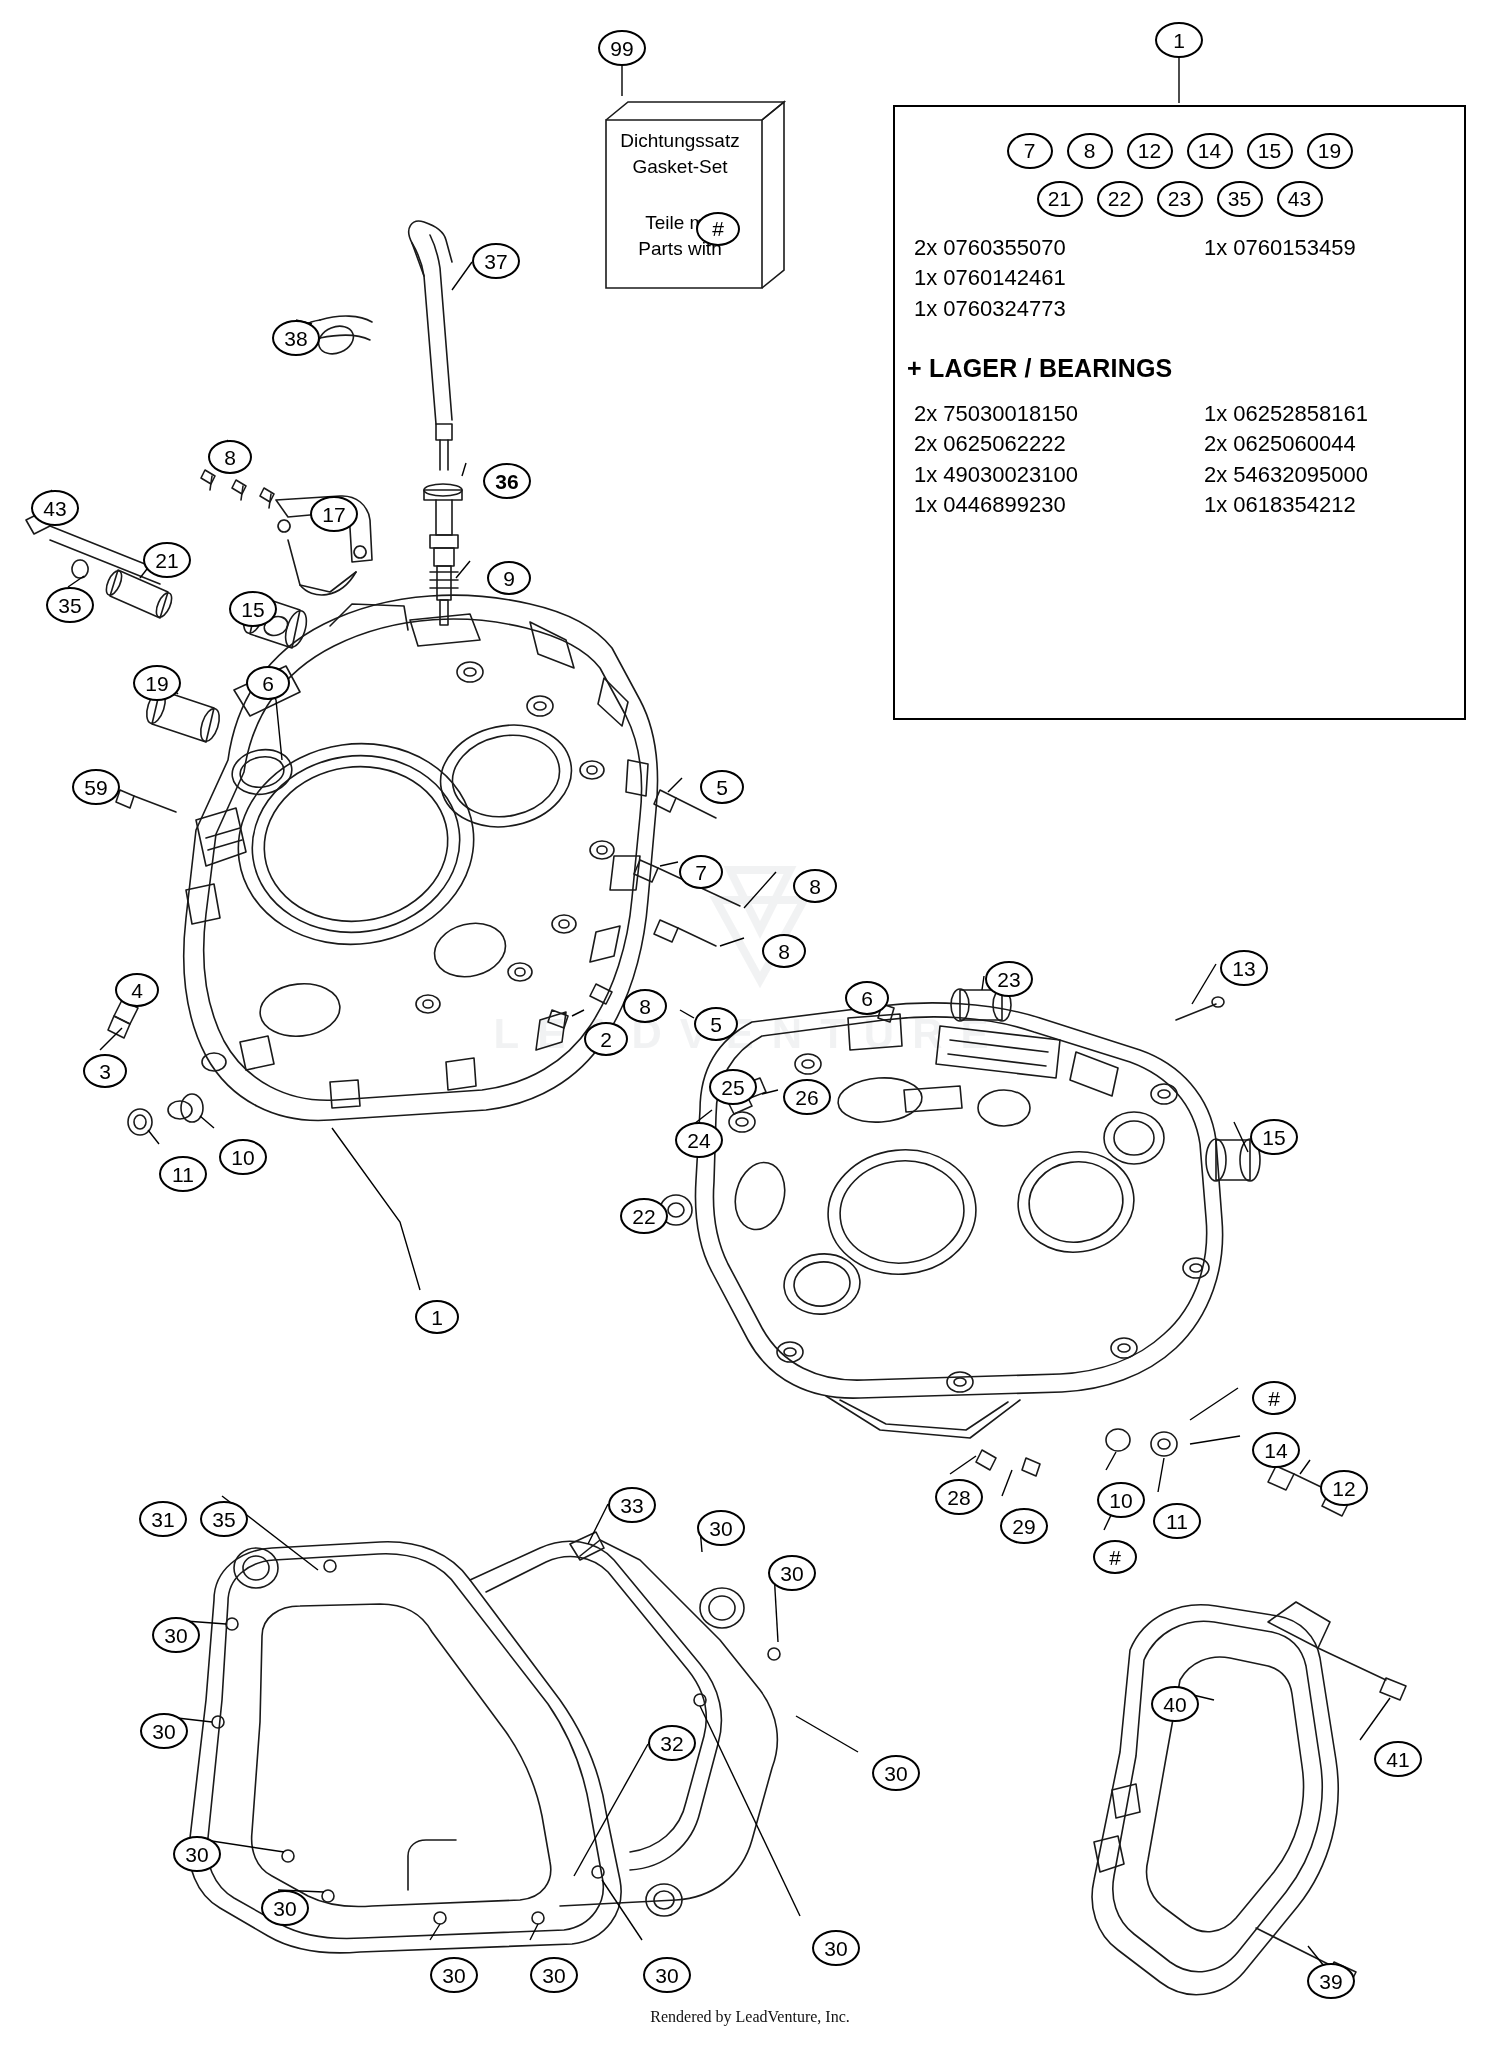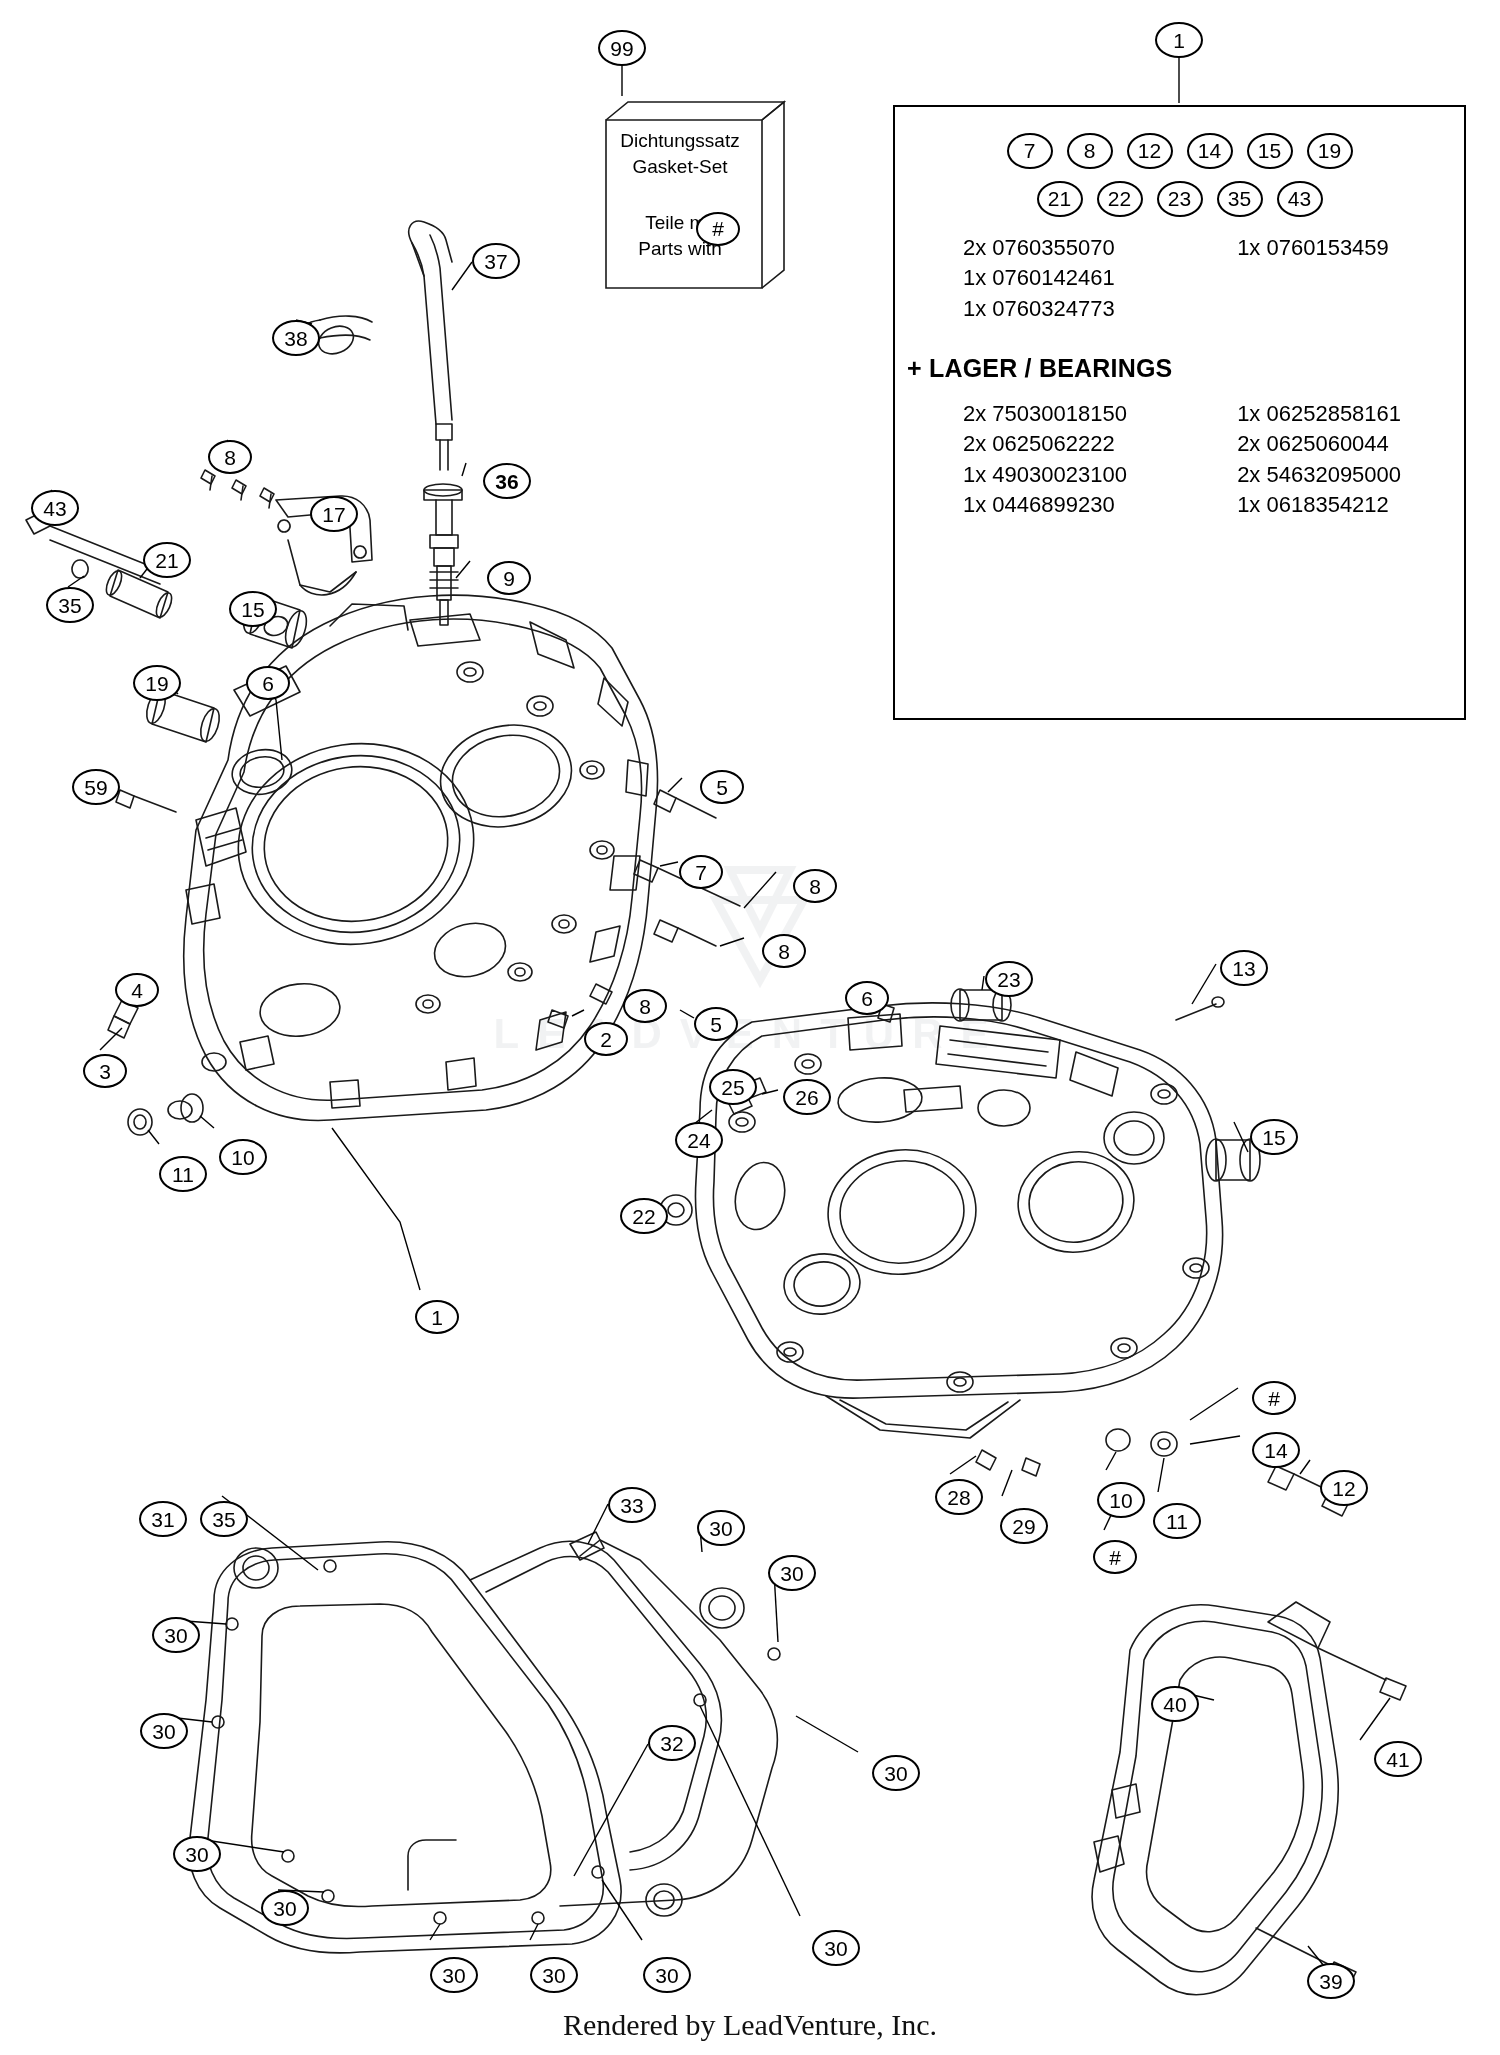--- a/index.html
+++ b/index.html
@@ -53,21 +53,21 @@
   #legend .nbub{
     width:46px;height:36px;border:2px solid #000;border-radius:50%;
     display:flex;align-items:center;justify-content:center;
     font-size:21px;box-sizing:border-box;background:#fff;
   }
   #legend h3{
     font-size:25px;font-weight:bold;margin:30px 0 0 0;padding-left:12px;
     letter-spacing:0.2px;
   }
   #legend .plist{
-    margin:16px 0 0 0;padding:0 0 0 68px;
+    margin:16px 0 0 0;padding:0 0 0 19px;
     font-size:22px;line-height:1.38;
   }
   #legend .prow{display:flex;}
   #legend .prow .c1{width:290px;}
   #legend .prow .c2{width:240px;}
 
   
   #watermark{
     position:absolute;left:430px;top:860px;width:640px;height:230px;
     z-index:1;pointer-events:none;opacity:.13;
@@ -77,21 +77,21 @@
     font-size:42px;letter-spacing:18px;color:#9aa0a6;font-weight:600;
   }
 
   
   svg.art{position:absolute;left:0;top:0;width:1500px;height:2055px;z-index:3;}
   svg.art *{vector-effect:non-scaling-stroke;}
 
   
   #footer{
     position:absolute;left:0;top:2008px;width:1500px;text-align:center;
-    font-family:"Liberation Serif", serif;font-size:30px;color:#111;z-index:8;
+    font-family:"Liberation Serif", serif;font-size:16px;color:#111;z-index:8;
   }
 </style>
 </head>
 <body>
 
 <div id="stage">
 
   <div id="watermark">
     <svg width="640" height="230" viewBox="0 0 640 230" aria-hidden="true">
       <path d="M300 10 L360 10 L330 70 Z" fill="none" stroke="#9aa0a6" stroke-width="8"></path>

